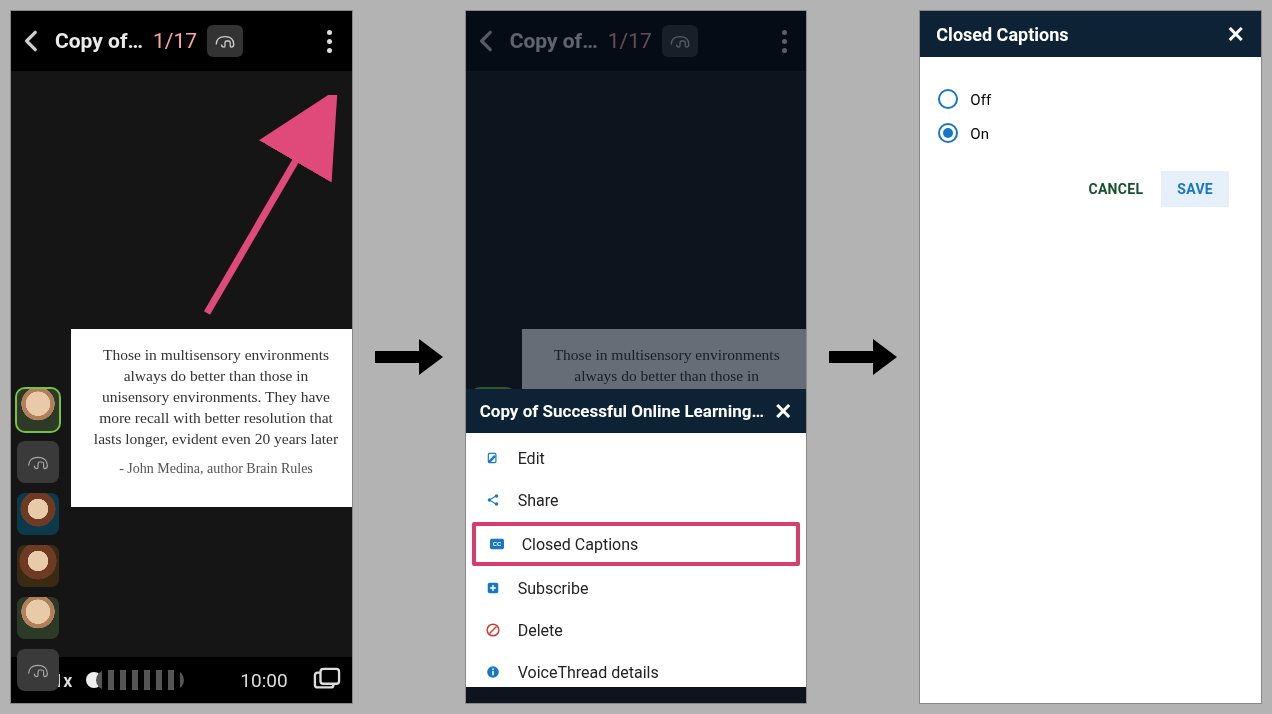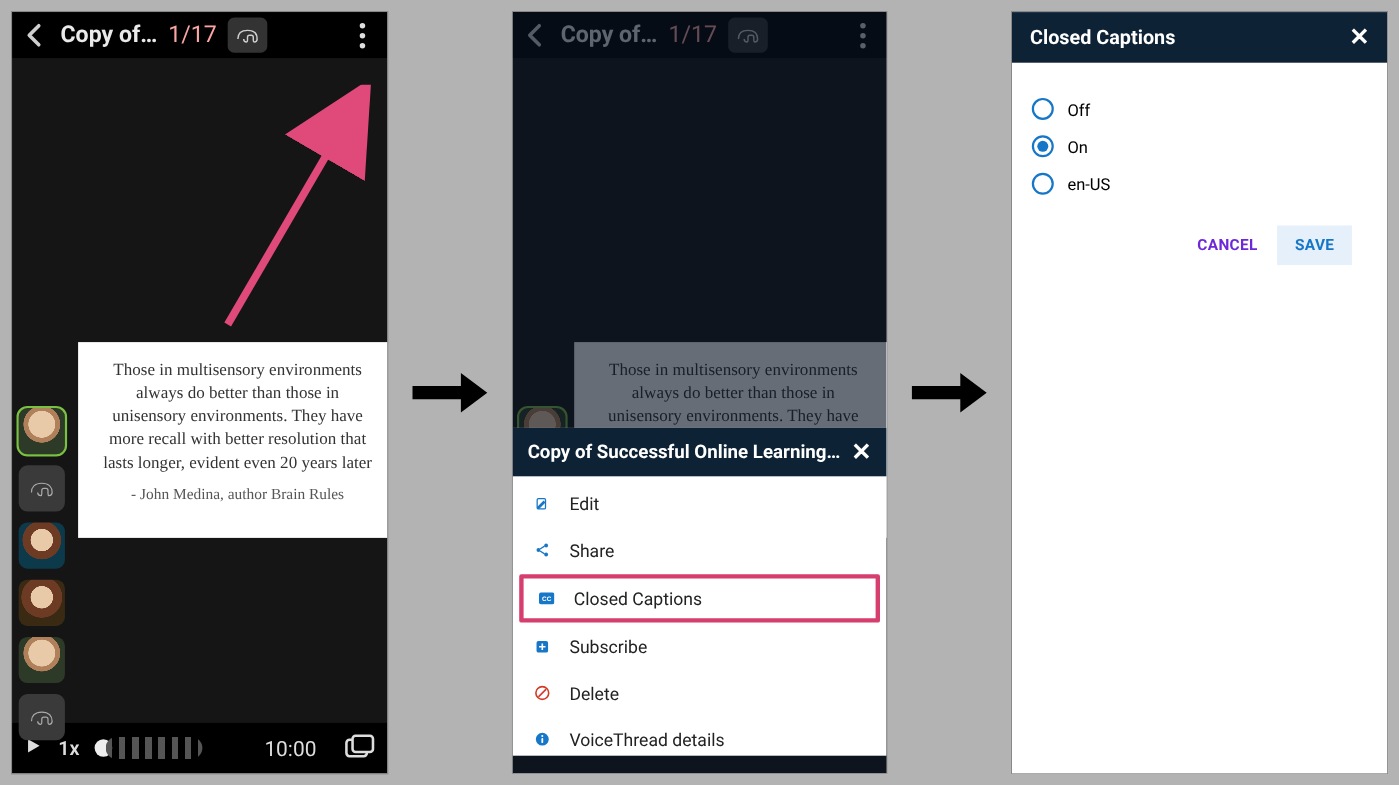--- a/index.html
+++ b/index.html
@@ -23,21 +23,21 @@
   }
   
   .big-arrow {
     width: 72px; height: 48px;
     display:flex;align-items:center;justify-content:center;
   }
   .big-arrow svg { width:72px;height:40px; }
   
   .player { background:#1a1a1a; color:#fff; height:100%; display:flex; flex-direction:column; }
   .player-header {
-    height:42px; display:flex; align-items:center; gap:10px;
+    height:60px; display:flex; align-items:center; gap:10px;
     padding:0 8px; background:#000;
   }
   .chev-back { width:26px;height:26px;display:flex;align-items:center;justify-content:center;}
   .player-title { font-weight:700;font-size:21px;color:#eaeaea;white-space:nowrap;overflow:hidden;text-overflow:ellipsis;flex:0 0 auto; }
   .counter { font-size:21px;color:#fca5a5; }
   .elephant-chip {
     width:36px;height:32px;border-radius:6px;background:#333;
     display:flex;align-items:center;justify-content:center;
   }
   .kebab { margin-left:auto; width:28px;height:28px;display:flex;align-items:center;justify-content:center;flex-direction:column;gap:4px;}
@@ -102,21 +102,21 @@
   }
   .radio{
     width:20px;height:20px;border-radius:50%;border:2px solid #1676c7;
     display:flex;align-items:center;justify-content:center;
   }
   .radio.on::after{content:"";width:10px;height:10px;border-radius:50%;background:#1676c7;}
   .modal-actions{
     display:flex;justify-content:flex-end;gap:12px;
     padding:28px 14px 0 0;
   }
-  .btn-cancel{ font-weight:700;font-size:14px;letter-spacing:0.3px;color:#6d28d9;padding:10px 6px;}
+  .btn-cancel{ font-weight:700;font-size:14px;letter-spacing:0.3px;color:#14532d;padding:10px 6px;}
   .btn-save{ font-weight:700;font-size:14px;letter-spacing:0.3px;color:#1676c7;background:#e6f0fa;padding:10px 16px;}
 </style>
 </head>
 <body>
 
 <div class="panel">
   <div class="player">
     <div class="player-header">
       <div class="chev-back">
         <svg viewBox="0 0 24 24" width="26" height="26">
@@ -315,22 +315,18 @@
   </div>
   <div class="modal-body">
     <div class="radio-row">
       <div class="radio"></div>
       <span>Off</span>
     </div>
     <div class="radio-row">
       <div class="radio on"></div>
       <span>On</span>
     </div>
-    <div class="radio-row">
-      <div class="radio"></div>
-      <span>en-US</span>
-    </div>
     <div class="modal-actions">
       <div class="btn-cancel">CANCEL</div>
       <div class="btn-save">SAVE</div>
     </div>
   </div>
 </div>
 
 </body></html>

